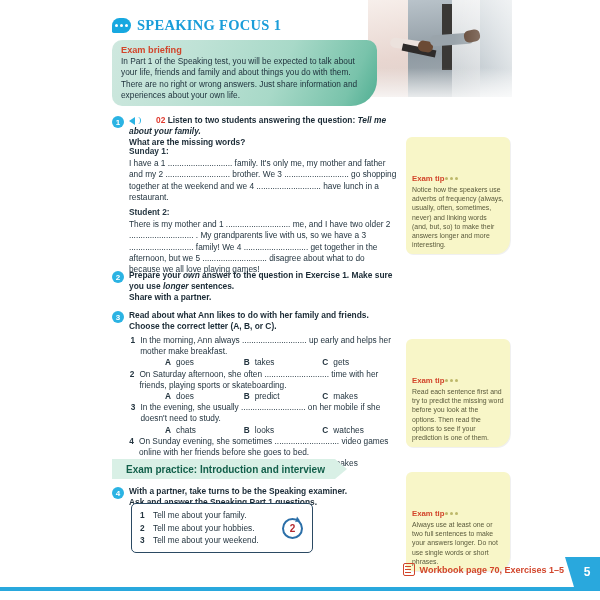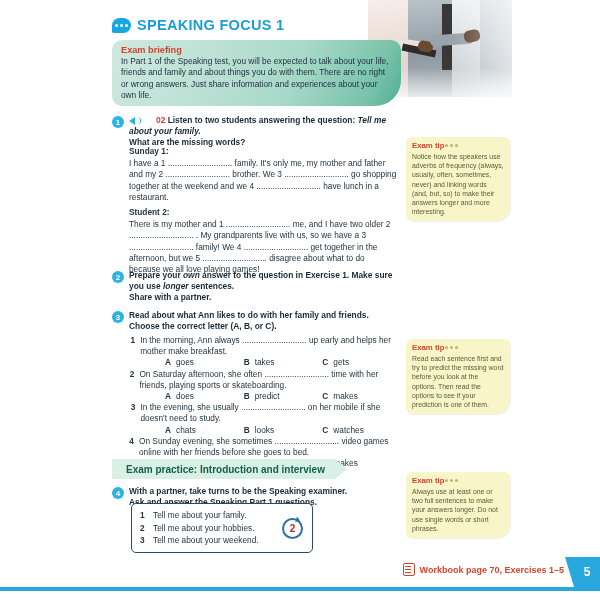--- a/index.html
+++ b/index.html
@@ -46,25 +46,25 @@
   .photo .fadeb { position:absolute; inset:0;
     background: linear-gradient(to bottom, rgba(255,255,255,0) 70%, rgba(255,255,255,0.75) 100%); }
 
   
   .hdr { position:absolute; left:112px; top:17px; display:flex; align-items:center; gap:6px; }
   .speak-icon { width:19px; height:15px; background:#17a8e0; border-radius:9px 9px 9px 2px;
     position:relative; }
   .speak-icon .d { position:absolute; top:6px; width:3px; height:3px; background:#fff;
     border-radius:50%; }
   .speak-icon .d1{ left:3px; } .speak-icon .d2{ left:8px; } .speak-icon .d3{ left:13px; }
-  .hdr-title { font-size:14.5px; font-weight:bold; color:#1a9dd9; letter-spacing:.3px; }
+  .hdr-title { font-size:14.5px; font-weight:bold; color:#1a9dd9; letter-spacing:.3px;font-family:Liberation Serif, serif; }
 
   
   .briefing {
-    position:absolute; left:112px; top:40px; width:289px; height:66px;
+    position:absolute; left:112px; top:40px; width:265px; height:66px;
     border-radius: 10px 10px 26px 10px;
     background: linear-gradient(115deg,#cfe8df 0%, #bfe2d6 30%, #a8d9c8 62%, #79c3ab 88%, #4fae92 100%);
     padding:5px 9px 4px 9px;
   }
   .briefing-title { color:#d2452b; font-weight:bold; font-size:9.2px; margin-bottom:1px; }
   .briefing-body { color:#1c2f3a; font-size:8.3px; line-height:11.3px; }
 
   
   .ex { position:absolute; display:flex; gap:5px; }
   .num {
@@ -85,21 +85,21 @@
   
   .student { position:absolute; left:129px; font-size:8.3px; line-height:11.2px; color:#243540; }
   .student .lbl { font-weight:bold; display:block; margin-bottom:1px; }
 
   
   .tip {
     position:absolute; background:#f8f6c8; border-radius:6px 6px 14px 6px;
     padding:4px 6px 5px 6px;
     box-shadow: 1px 1px 0 rgba(0,0,0,0.06);
   }
-  .tip-hd { display:flex; align-items:center; gap:0; margin-bottom:2px; }
+  .tip-hd { display:flex; align-items:center; gap:0; margin-bottom:2px;margin-top:33px; }
   .tip-title { color:#d2452b; font-weight:bold; font-size:7.8px; }
   .tip-dots { display:flex; gap:2px; }
   .tip-dots i { width:3px; height:3px; background:#bdb86a; display:block; border-radius:50%; }
   .tip-body { color:#5a5a3c; font-size:6.9px; line-height:9.2px; }
 
   
   .mcq { position:absolute; left:129px; font-size:8.3px; line-height:11.2px; color:#243540; }
   .q-row { display:flex; gap:5px; }
   .q-n { width:8px; font-weight:bold; text-align:right; }
   .opts { display:flex; margin-left:36px; }

